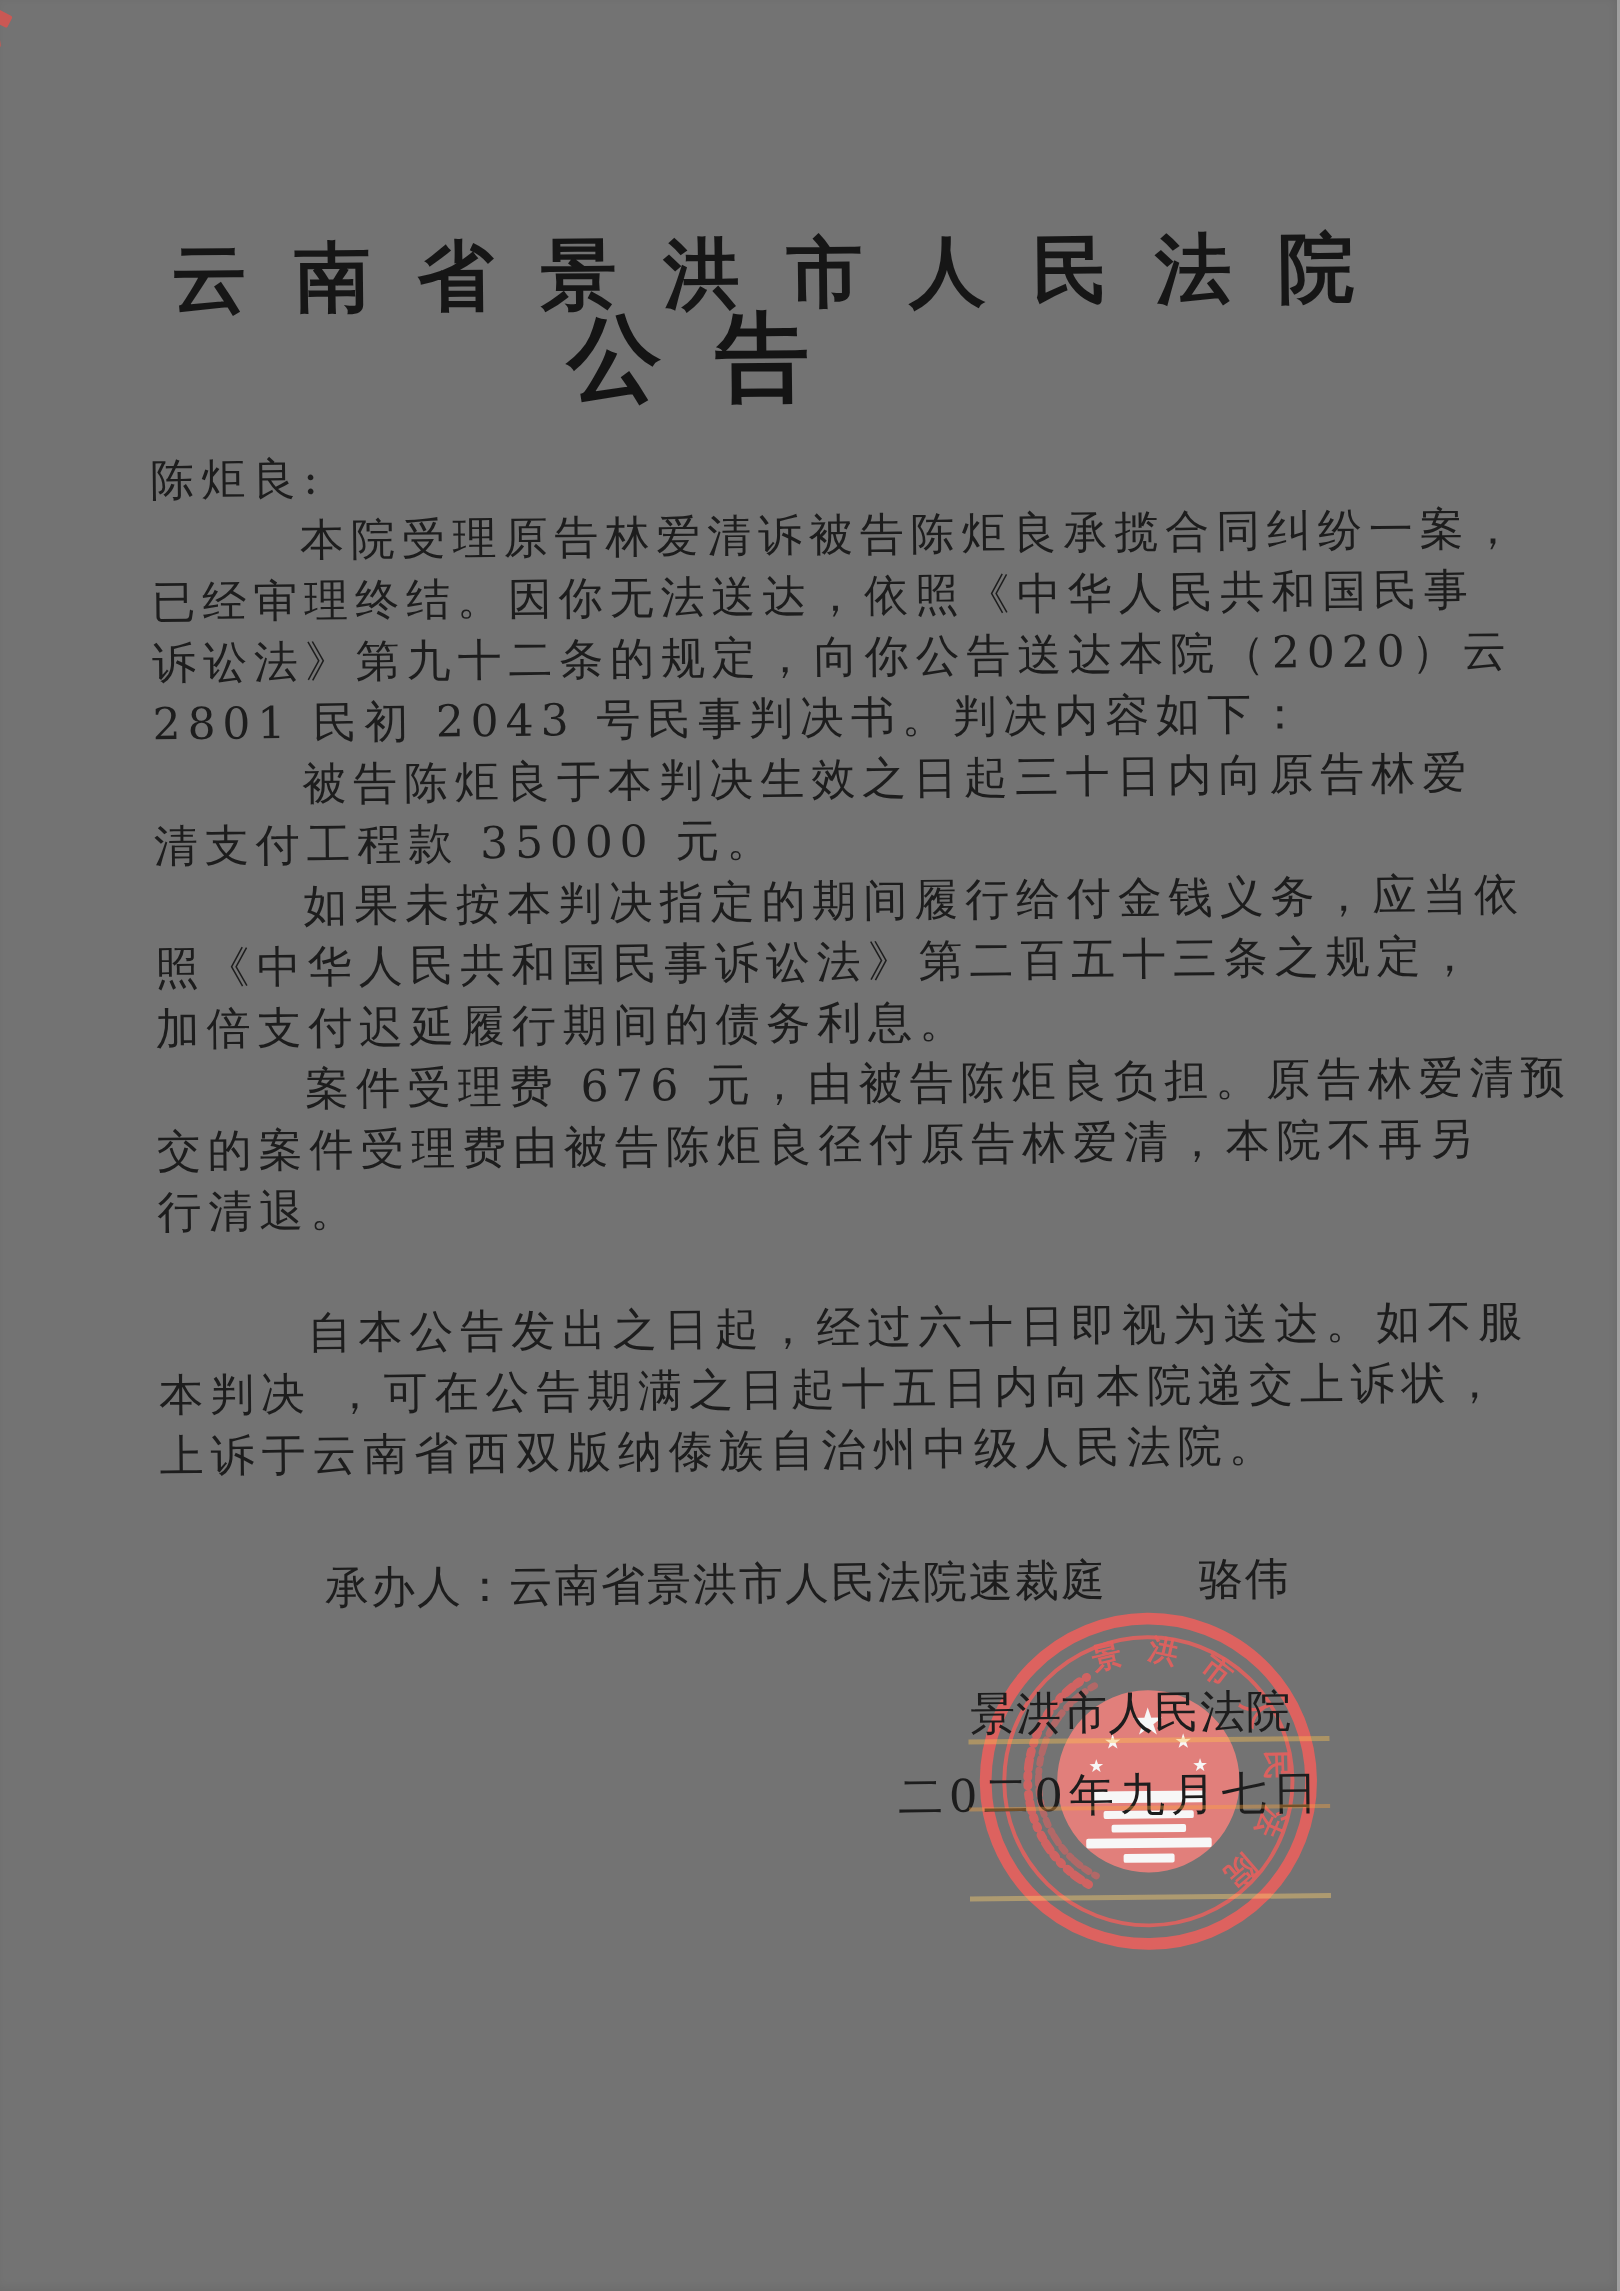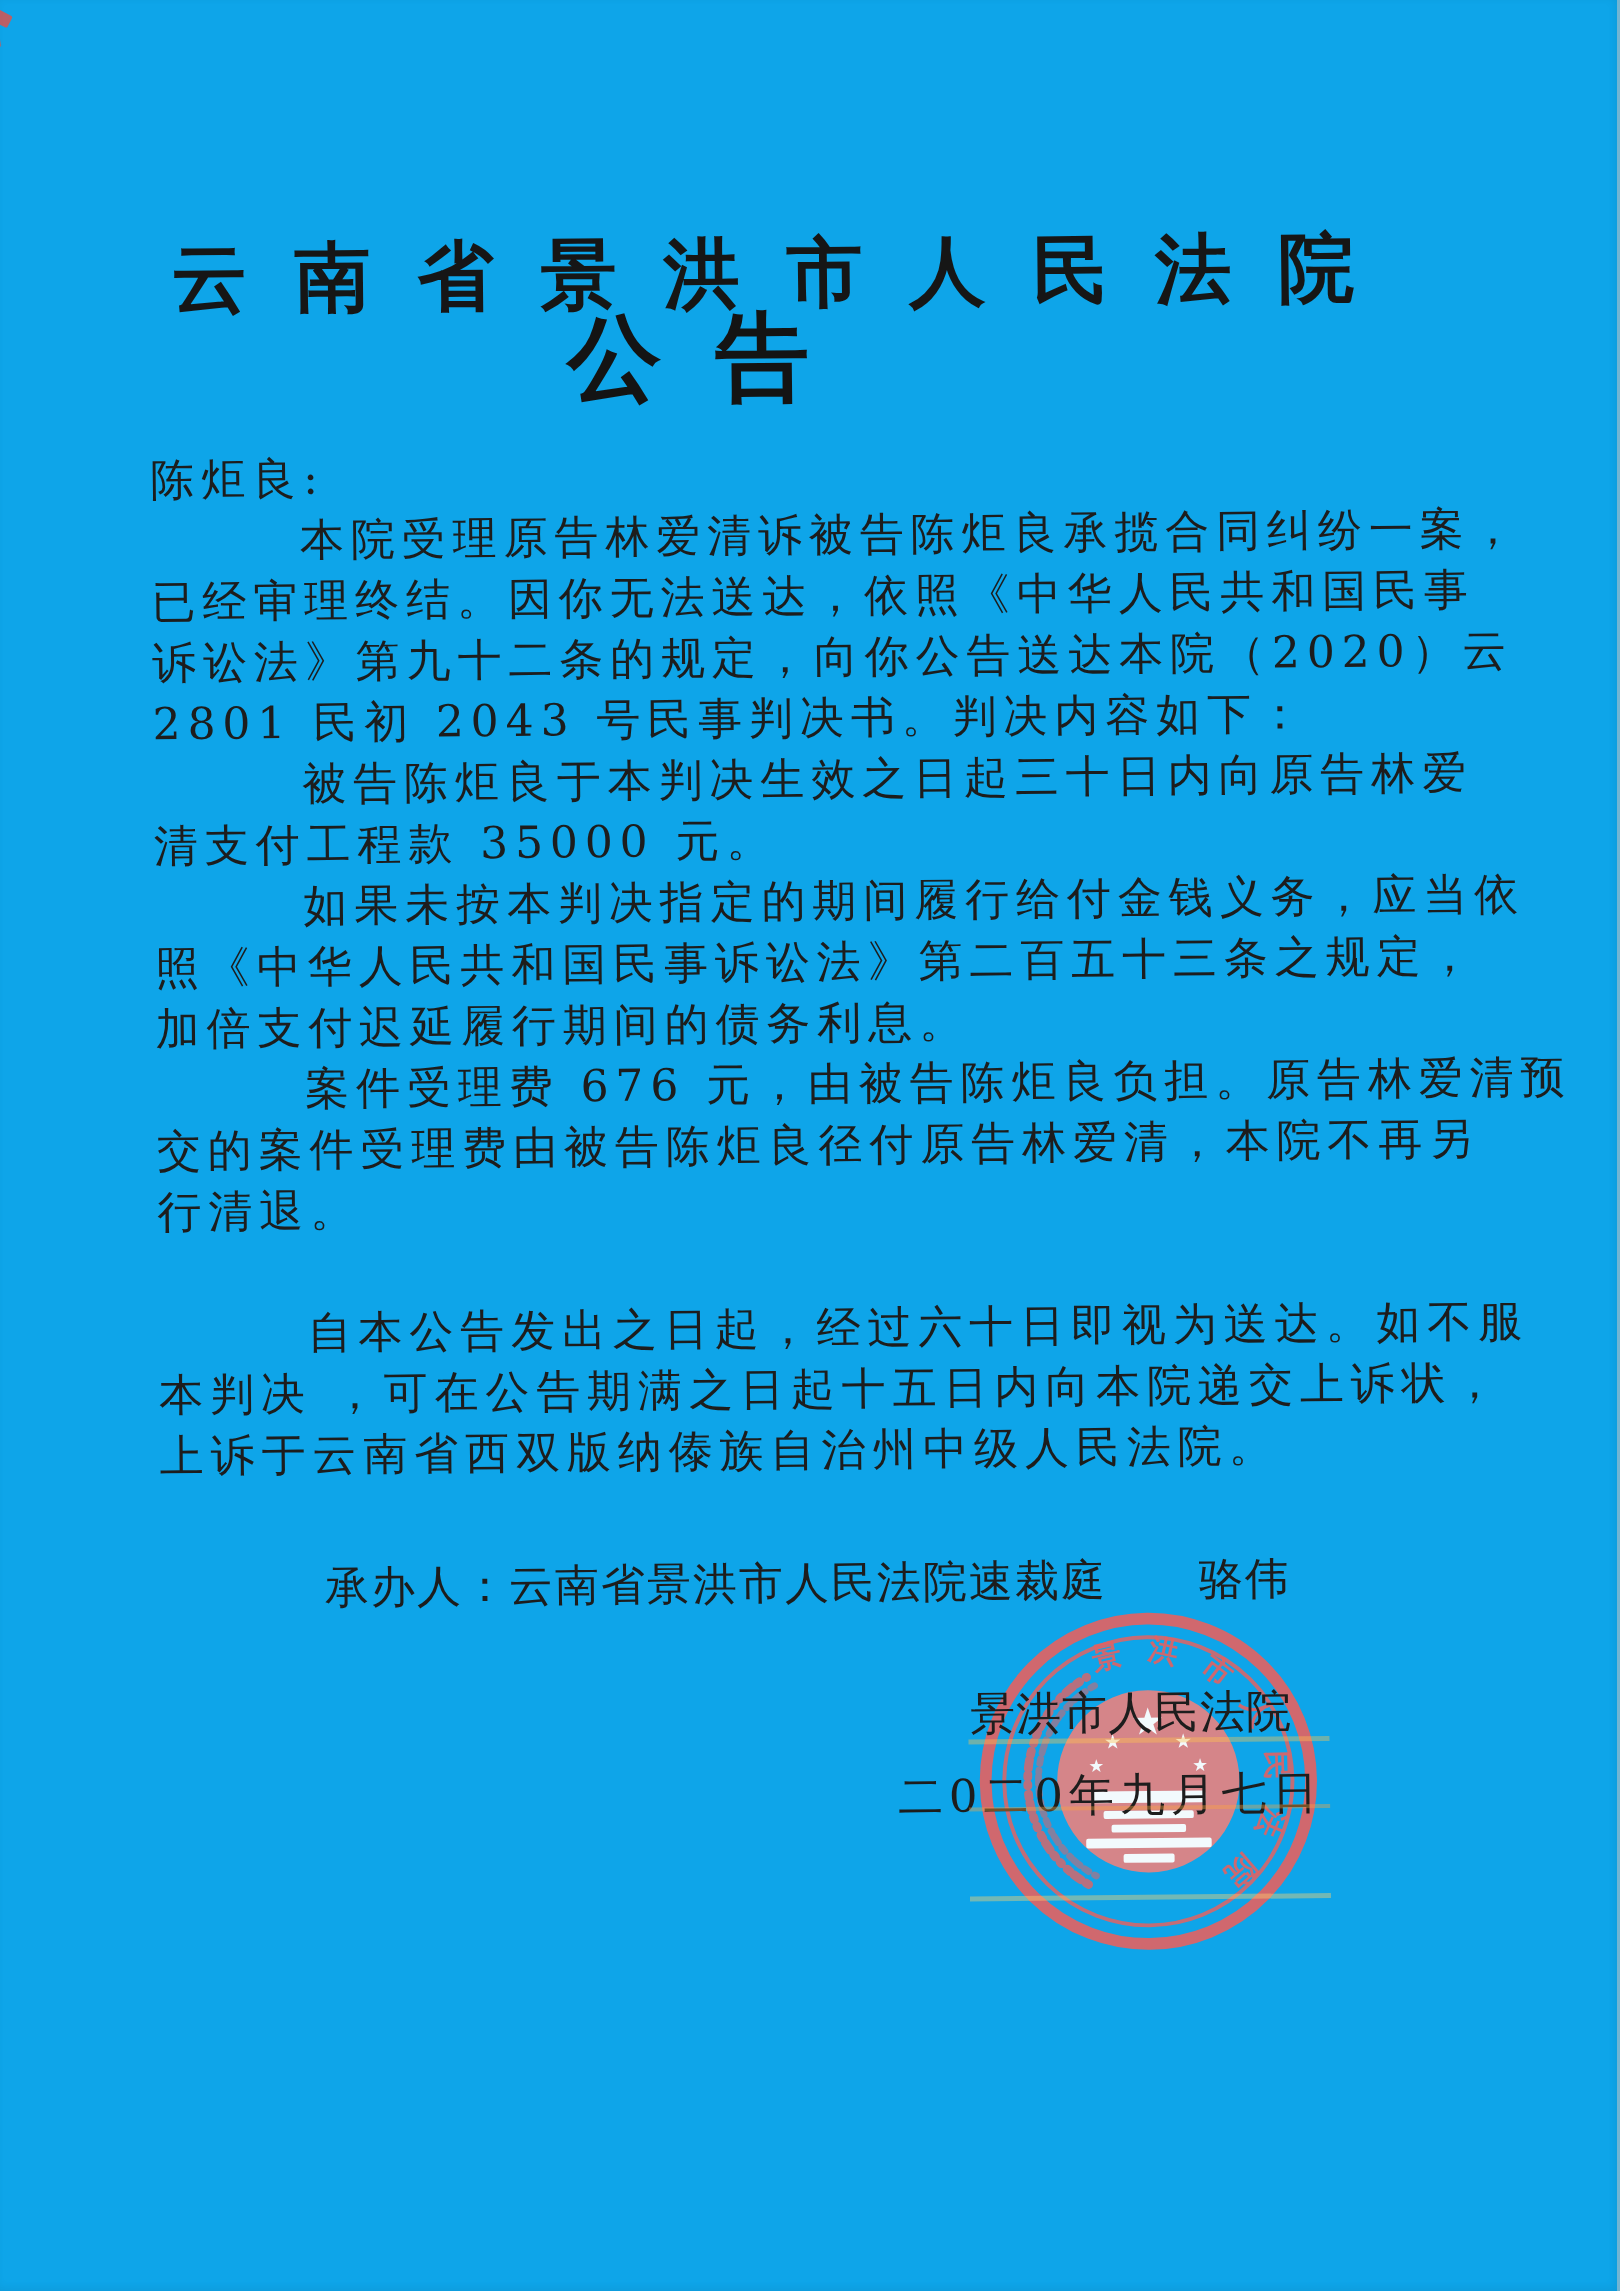--- a/index.html
+++ b/index.html
@@ -1,18 +1,18 @@
 <!DOCTYPE html>
 <html><head>
 <meta charset="utf-8">
 <style>
   html,body { margin:0; padding:0; background:#e9e9e9; }
   .page {
     position:relative; width:1620px; height:2292px;
-    background:#0ea5e9; overflow:hidden; margin:0 auto;
+    background:#737373; overflow:hidden; margin:0 auto;
     font-family:"DejaVu Serif", serif; color:#1d1d1d;
     box-shadow: inset -3.9px -2.9px 9.8px rgba(0,0,0,0.07);
   }
   .content { position:absolute; inset:0; transform:rotate(-0.55deg); transform-origin:50% 42%; }
 
   
   .speck { position:absolute; background:#d9534f; border-radius:2px; opacity:.85; }
   .speck.a { left:2px; top:3.9px; width:17.6px; height:12.7px; transform:rotate(28deg); }
   .speck.b { left:0px; top:25.5px; width:8.8px; height:13.7px; transform:rotate(-12deg); opacity:.6; }
 

